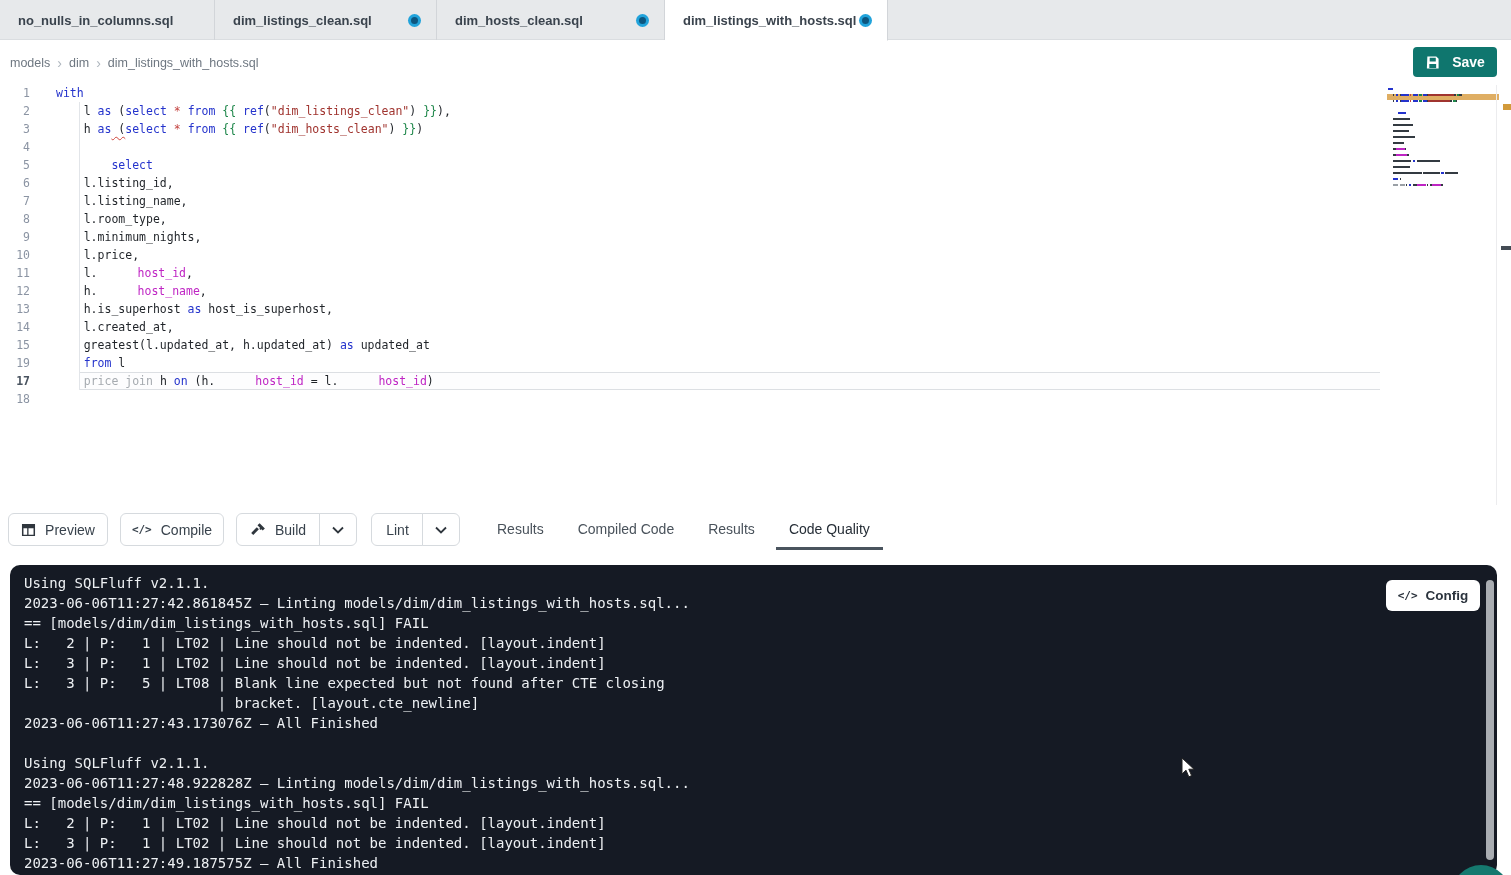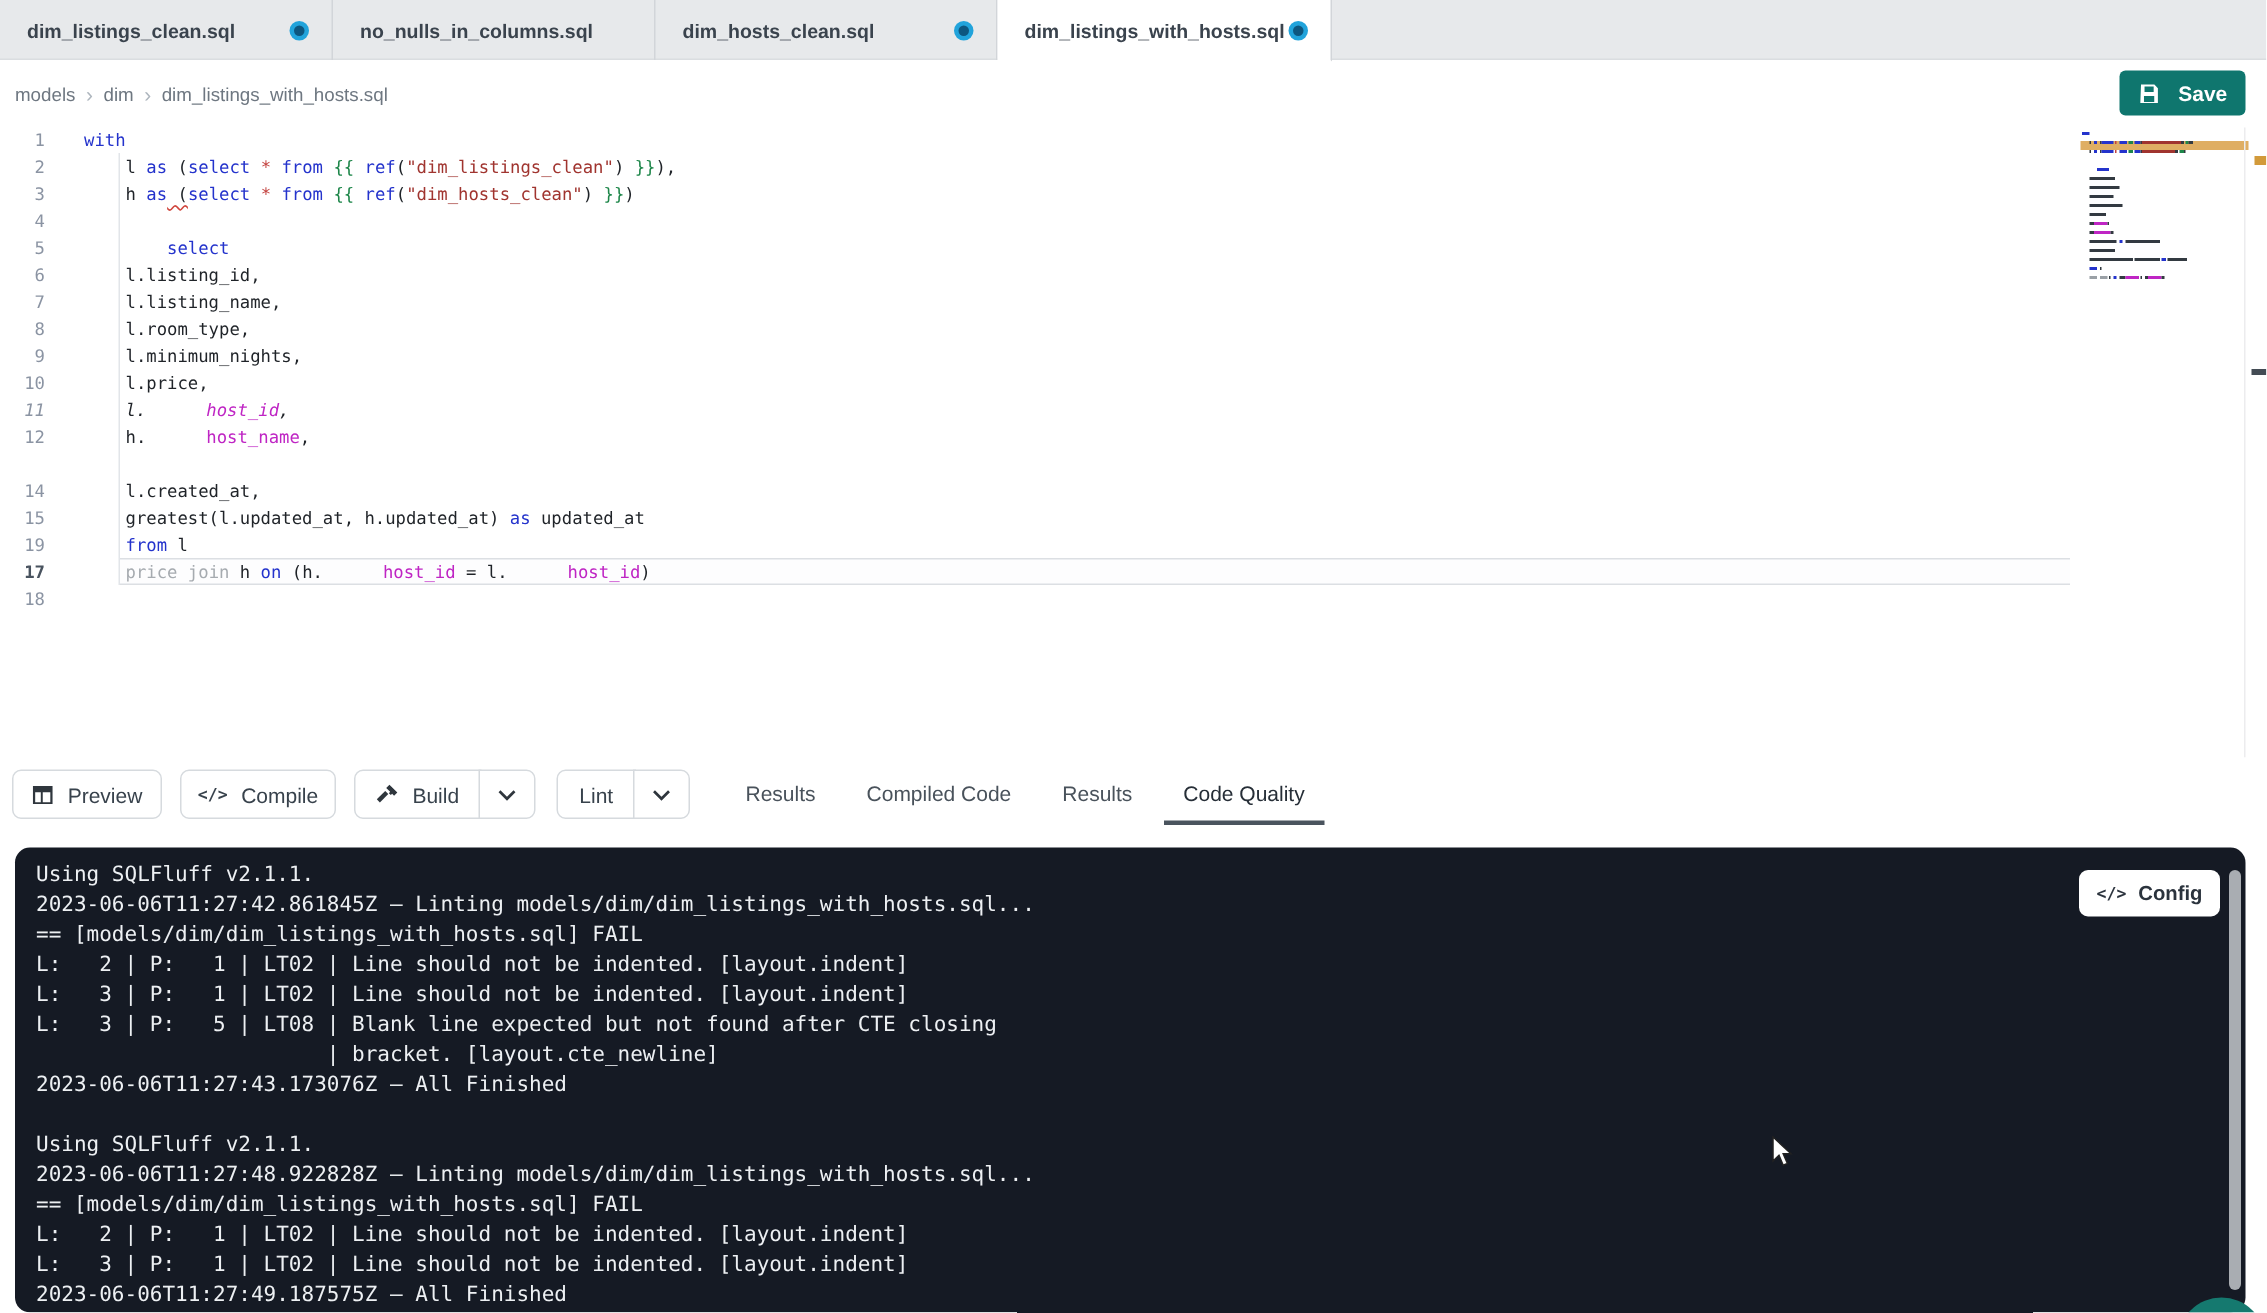--- a/index.html
+++ b/index.html
@@ -84,26 +84,26 @@
   .chat-bubble { position:absolute; left:1452px; top:865px; width:58px; height:58px; border-radius:50%;
                  background:#15796f; cursor:pointer; z-index:6; }
   .mouse-cursor { position:absolute; left:1181px; top:757px; z-index:9; pointer-events:none; }
 </style>
 </head>
 <body>
 
 <div class="page">
 
   <div class="tabbar" id="tabbar">
+      <div class="tab" style="width: 215px;">
+        <span class="tab-label">no_nulls_in_columns.sql</span>
+      </div>
       <div class="tab" style="width: 222px;">
         <span class="tab-label">dim_listings_clean.sql</span>
         <span class="dot"></span>
-      </div>
-      <div class="tab" style="width: 215px;">
-        <span class="tab-label">no_nulls_in_columns.sql</span>
       </div>
       <div class="tab" style="width: 228px;">
         <span class="tab-label">dim_hosts_clean.sql</span>
         <span class="dot"></span>
       </div>
       <div class="tab active" style="width: 223px;">
         <span class="tab-label">dim_listings_with_hosts.sql</span>
         <span class="dot"></span>
       </div>
     </div>
@@ -133,22 +133,23 @@
   <div class="code-row" style="top: 0px;"><span class="ln">1</span><span class="code-text"><span class="tok-kw">with</span></span></div>
       <div class="code-row" style="top: 18px;"><span class="ln">2</span><span class="code-text"><span>    l </span><span class="tok-kw">as</span><span> (</span><span class="tok-kw">select</span><span> </span><span class="tok-st">*</span><span> </span><span class="tok-kw">from</span><span> </span><span class="tok-jj">{{</span><span> </span><span class="tok-kw">ref</span><span>(</span><span class="tok-str">"dim_listings_clean"</span><span>) </span><span class="tok-jj">}}</span><span>),</span></span></div>
       <div class="code-row" style="top: 36px;"><span class="ln">3</span><span class="code-text"><span>    h </span><span class="tok-kw">as</span><span class="tok-err"> (</span><span class="tok-kw">select</span><span> </span><span class="tok-st">*</span><span> </span><span class="tok-kw">from</span><span> </span><span class="tok-jj">{{</span><span> </span><span class="tok-kw">ref</span><span>(</span><span class="tok-str">"dim_hosts_clean"</span><span>) </span><span class="tok-jj">}}</span><span>)</span></span></div>
       <div class="code-row" style="top: 54px;"><span class="ln">4</span><span class="code-text"></span></div>
       <div class="code-row" style="top: 72px;"><span class="ln">5</span><span class="code-text"><span>        </span><span class="tok-kw">select</span></span></div>
       <div class="code-row" style="top: 90px;"><span class="ln">6</span><span class="code-text"><span>    l.listing_id,</span></span></div>
       <div class="code-row" style="top: 108px;"><span class="ln">7</span><span class="code-text"><span>    l.listing_name,</span></span></div>
       <div class="code-row" style="top: 126px;"><span class="ln">8</span><span class="code-text"><span>    l.room_type,</span></span></div>
       <div class="code-row" style="top: 144px;"><span class="ln">9</span><span class="code-text"><span>    l.minimum_nights,</span></span></div>
       <div class="code-row" style="top: 162px;"><span class="ln">10</span><span class="code-text"><span>    l.price,</span></span></div>
-      <div class="code-row" style="top: 180px; font-style: italic;"><span class="ln">11</span><span class="code-text"><span>    l.</span><span class="tok-mg">host_id</span><span>,</span></span></div>
+      <div class="code-row" style="top: 180px;"><span class="ln">11</span><span class="code-text"><span>    l.</span><span class="tok-mg">host_id</span><span>,</span></span></div>
       <div class="code-row" style="top: 198px;"><span class="ln">12</span><span class="code-text"><span>    h.</span><span class="tok-mg">host_name</span><span>,</span></span></div>
+      <div class="code-row" style="top: 216px;"><span class="ln">13</span><span class="code-text"><span>    h.is_superhost </span><span class="tok-kw">as</span><span> host_is_superhost,</span></span></div>
       <div class="code-row" style="top: 234px;"><span class="ln">14</span><span class="code-text"><span>    l.created_at,</span></span></div>
       <div class="code-row" style="top: 252px;"><span class="ln">15</span><span class="code-text"><span>    greatest(l.updated_at, h.updated_at) </span><span class="tok-kw">as</span><span> updated_at</span></span></div>
       <div class="code-row" style="top: 270px;"><span class="ln">19</span><span class="code-text"><span>    </span><span class="tok-kw">from</span><span> l</span></span></div>
       <div class="code-row active" style="top: 288px;"><div class="row-hl"></div><span class="ln">17</span><span class="code-text"><span>    </span><span class="tok-gr">price join</span><span> h </span><span class="tok-kw">on</span><span> (h.</span><span class="tok-mg">host_id</span><span> = l.</span><span class="tok-mg">host_id</span><span>)</span></span></div>
       <div class="code-row" style="top: 306px;"><span class="ln">18</span><span class="code-text"></span></div>
     </div>
 
   <div class="mm-hl"></div>
   <div class="minimap" id="minimap">
       <div class="mm-row">

